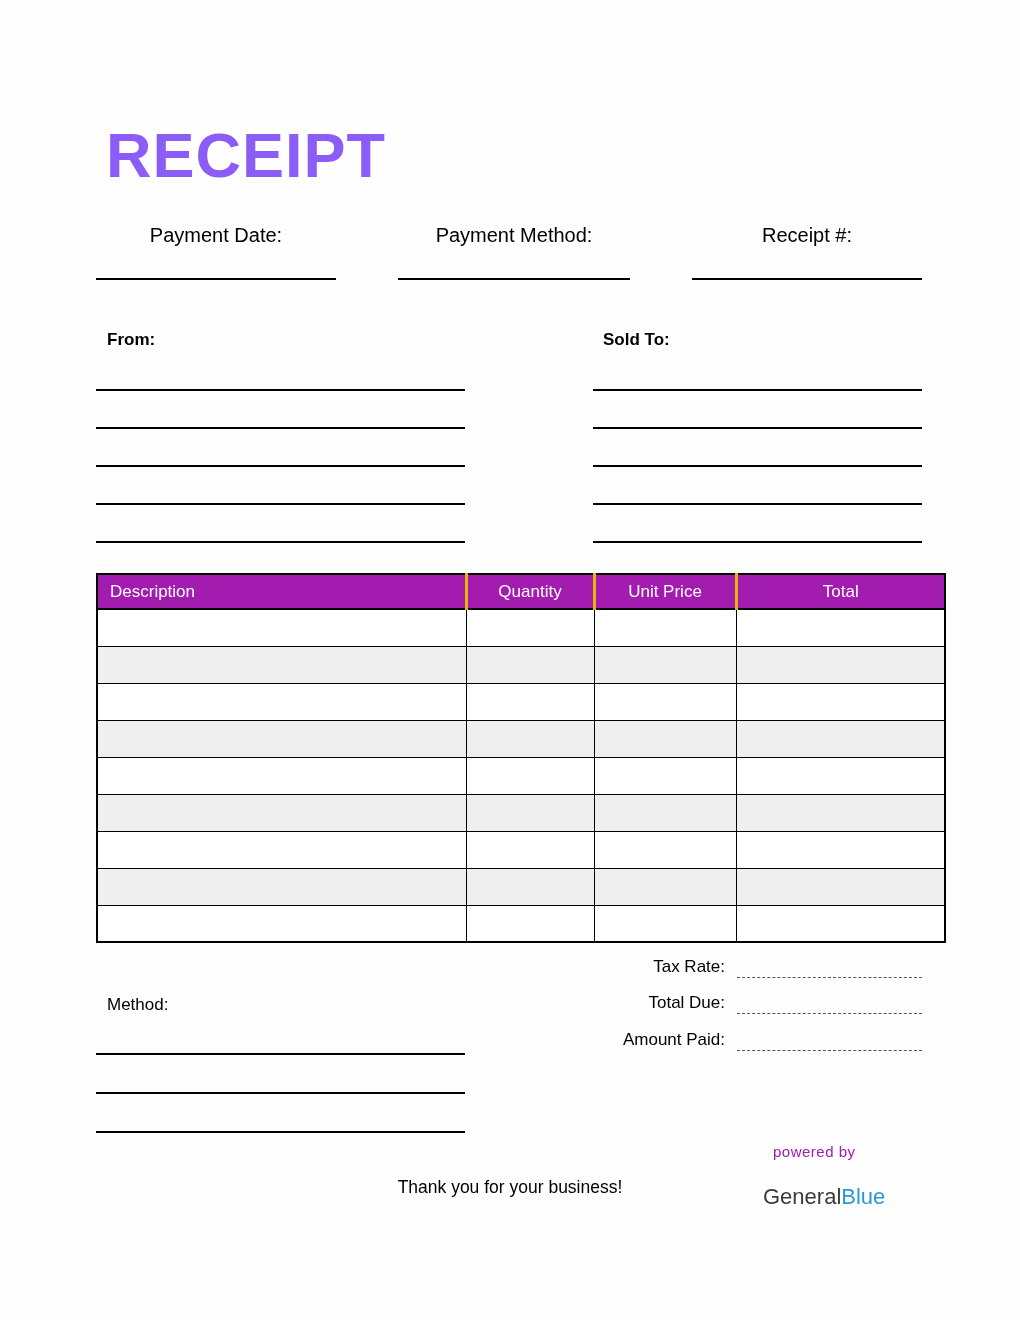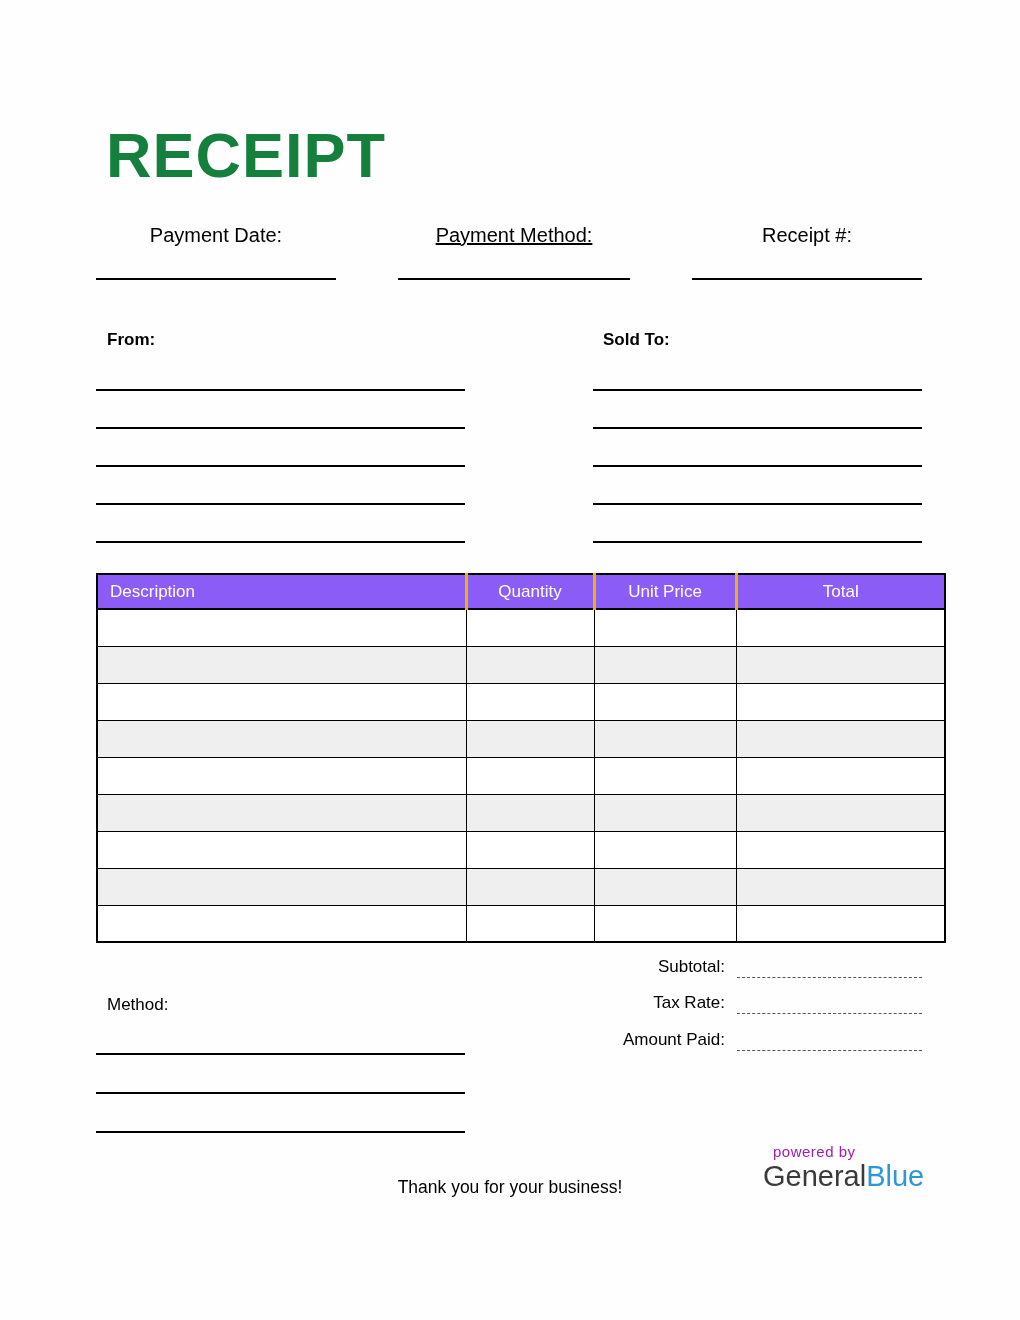--- a/index.html
+++ b/index.html
@@ -19,42 +19,42 @@
 
   
   .doc-title {
     position: absolute;
     left: 106px;
     top: 124px;
     font-size: 63px;
     font-weight: bold;
     letter-spacing: 1px;
     line-height: 1;
-    color: #15803d;
+    color: #8b5cf6;
   }
 
   
   .top-fields {
     position: absolute;
     left: 96px;
     top: 222px;
     width: 826px;
     display: flex;
     justify-content: space-between;
   }
   .top-field {
     height: 58px;
     border-bottom: 2px solid #000;
     text-align: center;
     font-size: 20px;
     box-sizing: border-box;
     padding-top: 2px;
   }
   .top-field.w1 { width: 240px; }
-  .top-field.w2 { width: 232px; text-decoration: underline; }
+  .top-field.w2 { width: 232px; }
   .top-field.w3 { width: 230px; }
 
   
   .party-label {
     position: absolute;
     top: 330px;
     font-size: 17px;
     font-weight: bold;
   }
   .party-label.from { left: 107px; }
@@ -75,21 +75,21 @@
   .items-table {
     position: absolute;
     left: 96px;
     top: 573px;
     width: 826px;
     border-collapse: collapse;
     table-layout: fixed;
     border: 2px solid #000;
   }
   .items-table th {
-    background: #8b5cf6;
+    background: #a21caf;
     color: #fff;
     font-size: 17px;
     font-weight: normal;
     height: 35px;
     border-bottom: 2px solid #000;
     text-align: center;
     box-sizing: border-box;
   }
   .items-table th + th { border-left: 3px solid #eab308; }
   .items-table th.col-desc { text-align: left; padding-left: 12px; }
@@ -164,23 +164,24 @@
     top: 1143px;
     width: 200px;
   }
   .powered-by {
     margin-left: 10px;
     font-size: 15px;
     letter-spacing: 0.5px;
     color: #a21caf;
   }
   .brand-name {
-    font-size: 29px;
+    font-size: 22px;
     line-height: 1.15;
     color: #3A3A3A;
+    margin-top: 24px;
   }
   .brand-name .blue { color: #2E97D6; }
 </style>
 </head>
 <body>
 
 <div id="page">
 
   <div class="doc-title">RECEIPT</div>
 
@@ -276,25 +277,25 @@
           <td class="col-desc"></td>
           <td class="col-qty"></td>
           <td class="col-price"></td>
           <td class="col-total"></td>
         </tr>
       </tbody>
   </table>
 
   <div class="totals">
     <div class="total-row">
-      <div class="total-label">Subtotal:</div>
+      <div class="total-label">Tax Rate:</div>
       <div class="total-value"></div>
     </div>
     <div class="total-row">
-      <div class="total-label">Tax Rate:</div>
+      <div class="total-label">Total Due:</div>
       <div class="total-value"></div>
     </div>
     <div class="total-row">
       <div class="total-label">Amount Paid:</div>
       <div class="total-value"></div>
     </div>
   </div>
 
   <div class="remarks-label">Method:</div>
   <div class="remarks-lines">

